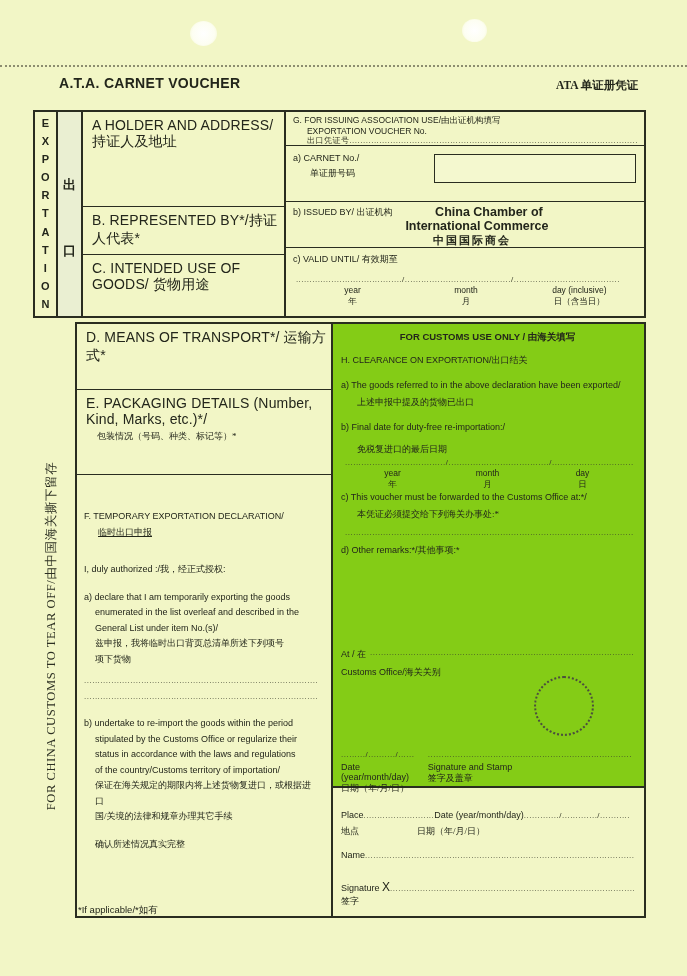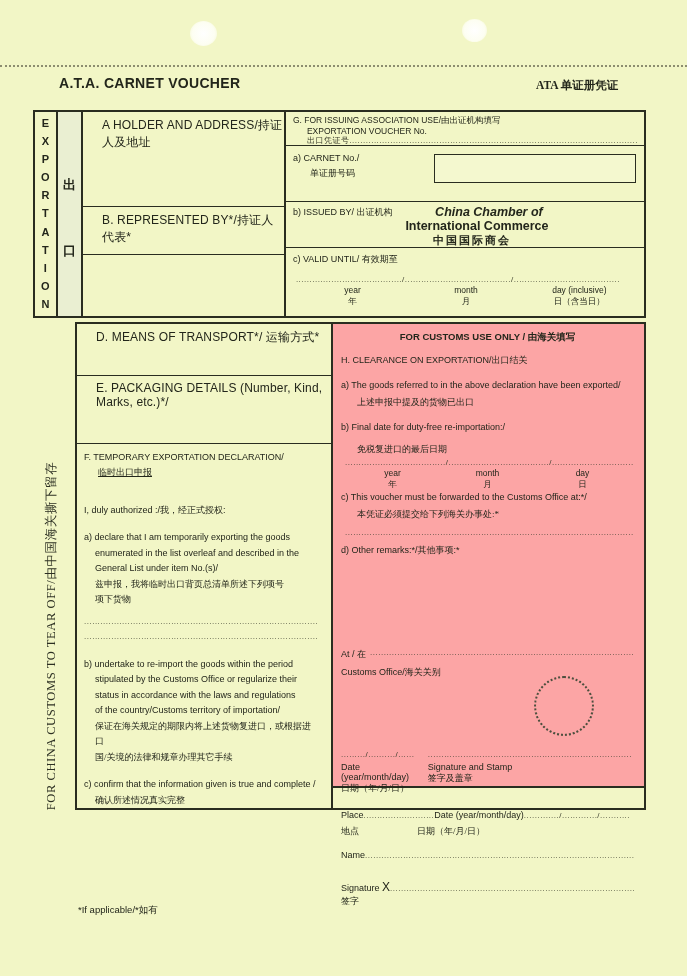--- a/index.html
+++ b/index.html
@@ -10,79 +10,79 @@
   }
   .cn { font-family:"Liberation Serif", serif; }
 
   .hole { position:absolute; border-radius:50%;
     background:radial-gradient(circle, #ffffff 0%, #fdfef2 60%, rgba(253,254,242,0) 100%); }
   .hole1 { left:190px; top:21px; width:27px; height:25px; }
   .hole2 { left:462px; top:19px; width:25px; height:23px; }
   .perforation { position:absolute; left:0; right:0; top:65px; border-top:2px dotted #8d8d70; }
 
   .title-en { position:absolute; left:59px; top:75px; font-size:14px; font-weight:bold; letter-spacing:.3px; }
-  .title-cn { position:absolute; left:536px; top:78px; font-size:11.5px; font-weight:bold; }
+  .title-cn { position:absolute; left:556px; top:78px; font-size:11.5px; font-weight:bold; }
 
   .top-band { position:absolute; left:33px; top:110px; width:613px; height:208px;
     display:flex; border:2px solid #2a2d20; box-sizing:border-box; }
   .exp-col { width:25px; border-right:2px solid #2a2d20; display:flex; flex-direction:column;
     align-items:center; justify-content:space-between; padding:5px 0 6px; font-weight:bold; font-size:11px; }
   .ck-col { width:28px; border-right:2px solid #2a2d20; background:#eaefd2;
     display:flex; flex-direction:column; align-items:center; font-size:13px; font-weight:bold; }
   .ck-col .ck1 { margin-top:64px; }
   .ck-col .ck2 { margin-top:48px; }
   .abc-col { width:244px; border-right:2px solid #2a2d20; display:flex; flex-direction:column; box-sizing:border-box; }
   .box-a { height:95px; border-bottom:1.5px solid #2a2d20; box-sizing:border-box; }
   .box-b { height:48px; border-bottom:1.5px solid #2a2d20; box-sizing:border-box; }
   .box-c { flex:1; }
-  .sec-label { padding:5px 0 0 19px; font-size:12px; letter-spacing:.15px; }
+  .sec-label { padding:5px 0 0 9px; font-size:14px; letter-spacing:.15px; }
   .right-col { flex:1; display:flex; flex-direction:column; }
   .box-g { height:34px; border-bottom:1.5px solid #2a2d20; box-sizing:border-box;
     font-size:8.5px; line-height:10.5px; padding:3px 6px 0 7px; }
   .box-g .ind { margin-left:14px; }
   .box-ca { height:56px; border-bottom:1.5px solid #2a2d20; box-sizing:border-box; position:relative; font-size:9px; }
   .box-ca .l1 { position:absolute; left:7px; top:7px; }
   .box-ca .l2 { position:absolute; left:24px; top:21px; }
   .carnet-input { position:absolute; right:8px; top:8px; width:200px; height:27px;
     border:1.5px solid #2a2d20; background:#f4f8cf; }
   .box-cb { height:46px; border-bottom:1.5px solid #2a2d20; box-sizing:border-box; position:relative; }
   .box-cb .lbl { position:absolute; left:7px; top:4px; font-size:9px; }
   .issuer { text-align:center; font-weight:bold; }
-  .issuer .i1 { font-size:12.5px; padding-left:48px; margin-top:3px;font-style:italic; }
+  .issuer .i1 { font-size:12.5px; padding-left:48px; margin-top:3px; }
   .issuer .i2 { font-size:12.5px; padding-left:24px; margin-top:0px; }
   .issuer .i3 { font-size:11px; letter-spacing:2px; padding-left:14px; }
   .box-cc { flex:1; position:relative; font-size:9px; }
   .box-cc .lbl { position:absolute; left:7px; top:5px; }
   .dots-line { white-space:nowrap; overflow:hidden; font-size:8px; letter-spacing:.5px; color:#3a3d2c; }
   .box-cc .dl { position:absolute; left:10px; right:8px; top:27px; }
   .date-row { position:absolute; left:10px; right:8px; top:37px; display:flex; text-align:center; font-size:8.5px; }
   .date-row > div { flex:1; }
   .date-row .cn { display:block; margin-top:1px; }
 
   .tear-text { position:absolute; left:-214px; top:628px; width:530px; height:16px;
     transform:rotate(-90deg); text-align:center;
     font-family:"Liberation Serif", serif; font-size:12.5px; letter-spacing:.6px; color:#2c2f22; }
 
-  .bottom-band { position:absolute; left:75px; top:322px; width:571px; height:488px;
+  .bottom-band { position:absolute; left:75px; top:322px; width:571px; height:596px;
     display:flex; border:2px solid #2a2d20; box-sizing:border-box; }
   .def-col { width:256px; border-right:2px solid #2a2d20; display:flex; flex-direction:column; box-sizing:border-box; }
   .box-d { height:66px; border-bottom:1.5px solid #2a2d20; box-sizing:border-box; }
   .box-e { height:85px; border-bottom:1.5px solid #2a2d20; box-sizing:border-box; }
   .box-e .sub { margin-left:20px; margin-top:3px; font-size:9px; }
-  .box-f { flex:1; font-size:9px; padding:6px 14px 0 7px; line-height:15.5px; }
+  .box-f { flex:1; font-size:9px; padding:6px 14px 0 7px; line-height:15.5px;margin-top:28px; }
   .box-f .fcn { margin-left:14px;text-decoration:underline; }
   .box-f .blk { margin-top:0; }
   .box-f .ind { margin-left:11px; }
   .box-f .gap-lg { height:22px; }
   .box-f .gap-md { height:12px; }
   .box-f .gap-sm { height:6px; }
 
   .customs-col { flex:1; display:flex; flex-direction:column; }
   .customs-box { height:464px; border-bottom:2px solid #2a2d20; box-sizing:border-box;
-    background:#fca5a5; position:relative; font-size:9px; }
+    background:#84cc16; position:relative; font-size:9px; }
   .cpos { position:absolute; left:8px; right:10px; }
   .c-header { top:7px; text-align:center; font-weight:bold; font-size:9.5px; }
   .c-h { top:30px; }
   .c-a1 { top:56px; } .c-a2 { top:72px; left:24px; }
   .c-b1 { top:98px; } .c-b2 { top:119px; left:24px; }
   .c-bd { top:134px; left:12px; }
   .c-daterow { position:absolute; left:12px; right:14px; top:144px; display:flex; text-align:center; font-size:8.5px; }
   .c-daterow > div { flex:1; }
   .c-daterow .cn { display:block; margin-top:1px; }
   .c-c1 { top:168px; } .c-c2 { top:184px; left:24px; }
@@ -143,20 +143,23 @@
       <span class="ck2 cn">口</span>
     </div>
 
     <div class="abc-col">
       <div class="box-a fill-target">
         <div class="sec-label">A   HOLDER AND ADDRESS/持证人及地址</div>
       </div>
       <div class="box-b fill-target">
         <div class="sec-label">B.  REPRESENTED BY*/持证人代表*</div>
       </div>
+      <div class="box-c fill-target">
+        <div class="sec-label">C.  INTENDED USE OF GOODS/ 货物用途</div>
+      </div>
     </div>
 
     <div class="right-col">
       <div class="box-g">
         <div>G.  FOR ISSUING ASSOCIATION USE/由出证机构填写</div>
         <div class="ind">EXPORTATION VOUCHER No.</div>
         <div class="ind dots-line fill-target"><span class="cn">出口凭证号</span><span>..........................................................................................................</span></div>
       </div>
       <div class="box-ca">
         <div class="l1">a)  CARNET No./</div>
@@ -185,20 +188,21 @@
 
   <div class="tear-text">FOR CHINA CUSTOMS TO TEAR OFF/由中国海关撕下留存</div>
 
   <div class="bottom-band">
     <div class="def-col">
       <div class="box-d fill-target">
         <div class="sec-label">D.  MEANS OF TRANSPORT*/ 运输方式*</div>
       </div>
       <div class="box-e fill-target">
         <div class="sec-label">E.  PACKAGING DETAILS (Number, Kind, Marks, etc.)*/</div>
+        <div class="sub cn">包装情况（号码、种类、标记等）*</div>
       </div>
       <div class="box-f">
         <div>F.  TEMPORARY EXPORTATION DECLARATION/</div>
         <div class="fcn cn">临时出口申报</div>
         <div class="gap-lg"></div>
         <div>I, duly authorized :/我，经正式授权:</div>
         <div class="gap-md"></div>
         <div class="blk">
           <div>a) declare that I am temporarily exporting the goods</div>
           <div class="ind">enumerated in the list overleaf and described in the</div>
@@ -213,21 +217,20 @@
         <div class="blk">
           <div>b) undertake to re-import the goods within the period</div>
           <div class="ind">stipulated by the Customs Office or regularize their</div>
           <div class="ind">status in accordance with the laws and regulations</div>
           <div class="ind">of the country/Customs territory of importation/</div>
           <div class="ind cn">保证在海关规定的期限内将上述货物复进口，或根据进口</div>
           <div class="ind cn">国/关境的法律和规章办理其它手续</div>
         </div>
         <div class="gap-md"></div>
         <div class="blk">
-          <div>c) confirm that the information given is true and complete /</div>
           <div class="ind cn">确认所述情况真实完整</div>
         </div>
       </div>
     </div>
 
     <div class="customs-col">
       <div class="customs-box">
         <div class="cpos c-header">FOR CUSTOMS USE ONLY / 由海关填写</div>
         <div class="cpos c-h">H.  CLEARANCE ON EXPORTATION/出口结关</div>
         <div class="cpos c-a1">a)  The goods referred to in the above declaration have been exported/</div>

